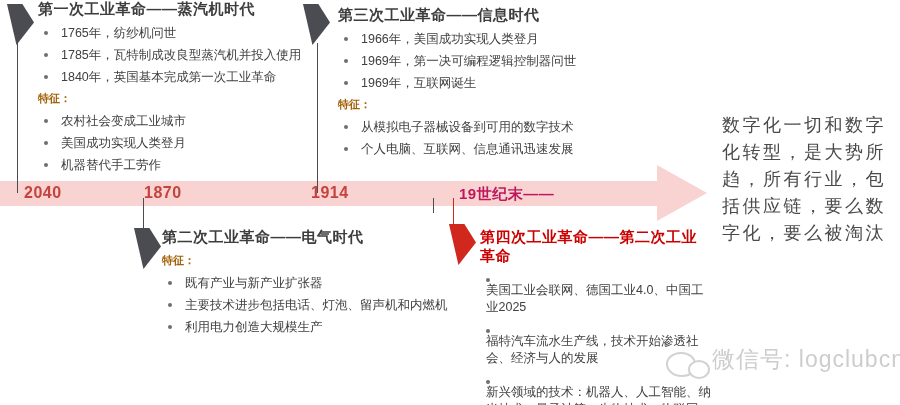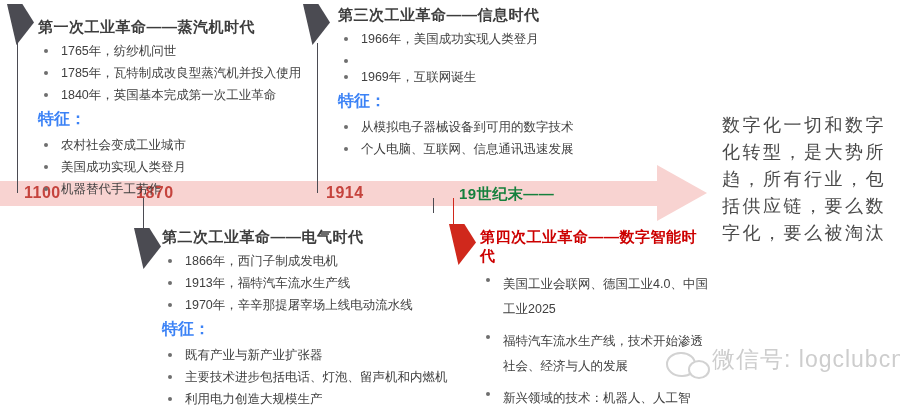--- a/index.html
+++ b/index.html
@@ -9,23 +9,23 @@
   }
   
   .band { position:absolute; left:0; top:181px; width:658px; height:25px; background:#f8d3d1; }
   .arrowhead {
     position:absolute; left:657px; top:165px; width:0; height:0;
     border-top:28px solid transparent; border-bottom:28px solid transparent;
     border-left:50px solid #f8d3d1;
   }
   .year { position:absolute; top:184px; font-size:16px; font-weight:bold; color:#c5433d; letter-spacing:0.5px; }
   .year.y1 { left:24px; }
-  .year.y2 { left:136px; }
-  .year.y3 { left:326px; }
-  .year.y4 { left:459px; top:185px; font-size:15px; color:#15803d; }
+  .year.y2 { left:144px; }
+  .year.y3 { left:311px; }
+  .year.y4 { left:459px; top:185px; font-size:15px; color:#be185d; }
   
   .vline { position:absolute; width:1px; background:#4b4b52; }
   .l1 { left:17px; top:43px; height:150px; }
   .l3 { left:317px; top:43px; height:150px; }
   .l2 { left:143px; top:198px; height:32px; }
   .ltick { left:433px; top:198px; height:15px; }
   .l4 { left:453px; top:198px; height:28px; background:#d0281c; }
   .chev {
     position:absolute; width:27px; height:41px; background:#4b4b52;
     clip-path:polygon(0 0, 57% 0, 100% 45%, 35% 100%);
@@ -34,47 +34,47 @@
   .c3 { left:303px; top:4px; }
   .c2 { left:134px; top:228px; }
   .c4 { left:449px; top:224px; background:#d0281c; }
   
   .sec { position:absolute; }
   .sec-title { font-size:15px; font-weight:bold; color:#3d3d3d; letter-spacing:0.5px; margin:0 0 6px 0; }
   .sec-title.red { color:#cc0000; }
   .sec ul { list-style:none; margin:0; padding:0; }
   .sec li { display:flex; margin:0 0 6px 6px; font-size:12.5px; color:#404040; line-height:16px; }
   .dot { flex:0 0 auto; width:4px; height:4px; border-radius:50%; background:#6e6e6e; margin:6px 13px 0 0; }
-  .feat { font-size:16px; font-weight:bold; color:#3b82f6; margin:3px 0 7px 0; }
-  #sec1 { left:38px; top:18px;  width:292px; }
+  .feat { font-size:11px; font-weight:bold; color:#a16207; margin:3px 0 7px 0; }
+  #sec1 { left:38px; top:0;  width:292px; }
   #sec3 { left:338px; top:6px; width:292px; }
   #sec2 { left:162px; top:228px; width:312px; }
   #sec4 { left:480px; top:228px; width:232px; }
-  #sec4 li { line-height:25px; margin-bottom:7px; }
+  #sec4 li { line-height:17px; margin-bottom:7px;flex-direction:column; }
   
   .aside {
     position:absolute; left:722px; top:112px; width:172px;
     font-size:18px; font-weight:normal; color:#4a4a4a;
     line-height:27px; letter-spacing:2.5px;
   }
   
   .wm { position:absolute; left:664px; top:344px; display:flex; align-items:flex-start; color:#cdcdcd; }
   .wm-logo { position:relative; width:48px; height:42px; flex:0 0 auto; }
   .wm-b1 { position:absolute; left:2px; top:8px; width:26px; height:21px; border:2px solid #d2d2d2; border-radius:50% 50% 46% 54%; background:#fff; }
   .wm-b2 { position:absolute; left:24px; top:16px; width:18px; height:15px; border:2px solid #d2d2d2; border-radius:50%; background:#fff; }
   .wm-text { font-size:23px; letter-spacing:1px; color:#cdcdcd; white-space:nowrap; }
 </style>
 </head>
 <body>
 
 <div class="canvas">
 
   <div class="band"></div>
   <div class="arrowhead"></div>
-  <span class="year y1">1100</span>
+  <span class="year y1">2040</span>
   <span class="year y2">1870</span>
   <span class="year y3">1914</span>
   <span class="year y4">19世纪末——</span>
 
   <div class="vline l1"></div>
   <div class="vline l3"></div>
   <div class="vline l2"></div>
   <div class="vline ltick"></div>
   <div class="vline l4"></div>
 
@@ -118,20 +118,21 @@
 
   <div class="sec" id="sec3">
     <div class="sec-title">第三次工业革命——信息时代</div>
     <ul>
       <li>
           <span class="dot"></span>
           <span>1966年，美国成功实现人类登月</span>
         </li>
       <li>
           <span class="dot"></span>
+          <span>1969年，第一决可编程逻辑控制器问世</span>
         </li>
       <li>
           <span class="dot"></span>
           <span>1969年，互联网诞生</span>
         </li>
     </ul>
     <div class="feat">特征：</div>
     <ul>
       <li>
           <span class="dot"></span>
@@ -139,53 +140,39 @@
         </li>
       <li>
           <span class="dot"></span>
           <span>个人电脑、互联网、信息通讯迅速发展</span>
         </li>
     </ul>
   </div>
 
   <div class="sec" id="sec2">
     <div class="sec-title">第二次工业革命——电气时代</div>
-    <ul>
-      <li>
-          <span class="dot"></span>
-          <span>1866年，西门子制成发电机</span>
-        </li>
-      <li>
-          <span class="dot"></span>
-          <span>1913年，福特汽车流水生产线</span>
-        </li>
-      <li>
-          <span class="dot"></span>
-          <span>1970年，辛辛那提屠宰场上线电动流水线</span>
-        </li>
-    </ul>
     <div class="feat">特征：</div>
     <ul>
       <li>
           <span class="dot"></span>
           <span>既有产业与新产业扩张器</span>
         </li>
       <li>
           <span class="dot"></span>
           <span>主要技术进步包括电话、灯泡、留声机和内燃机</span>
         </li>
       <li>
           <span class="dot"></span>
           <span>利用电力创造大规模生产</span>
         </li>
     </ul>
   </div>
 
   <div class="sec" id="sec4">
-    <div class="sec-title red">第四次工业革命——数字智能时代</div>
+    <div class="sec-title red">第四次工业革命——第二次工业革命</div>
     <ul>
       <li>
           <span class="dot"></span>
           <span>美国工业会联网、德国工业4.0、中国工业2025</span>
         </li>
       <li>
           <span class="dot"></span>
           <span>福特汽车流水生产线，技术开始渗透社会、经济与人的发展</span>
         </li>
       <li>

